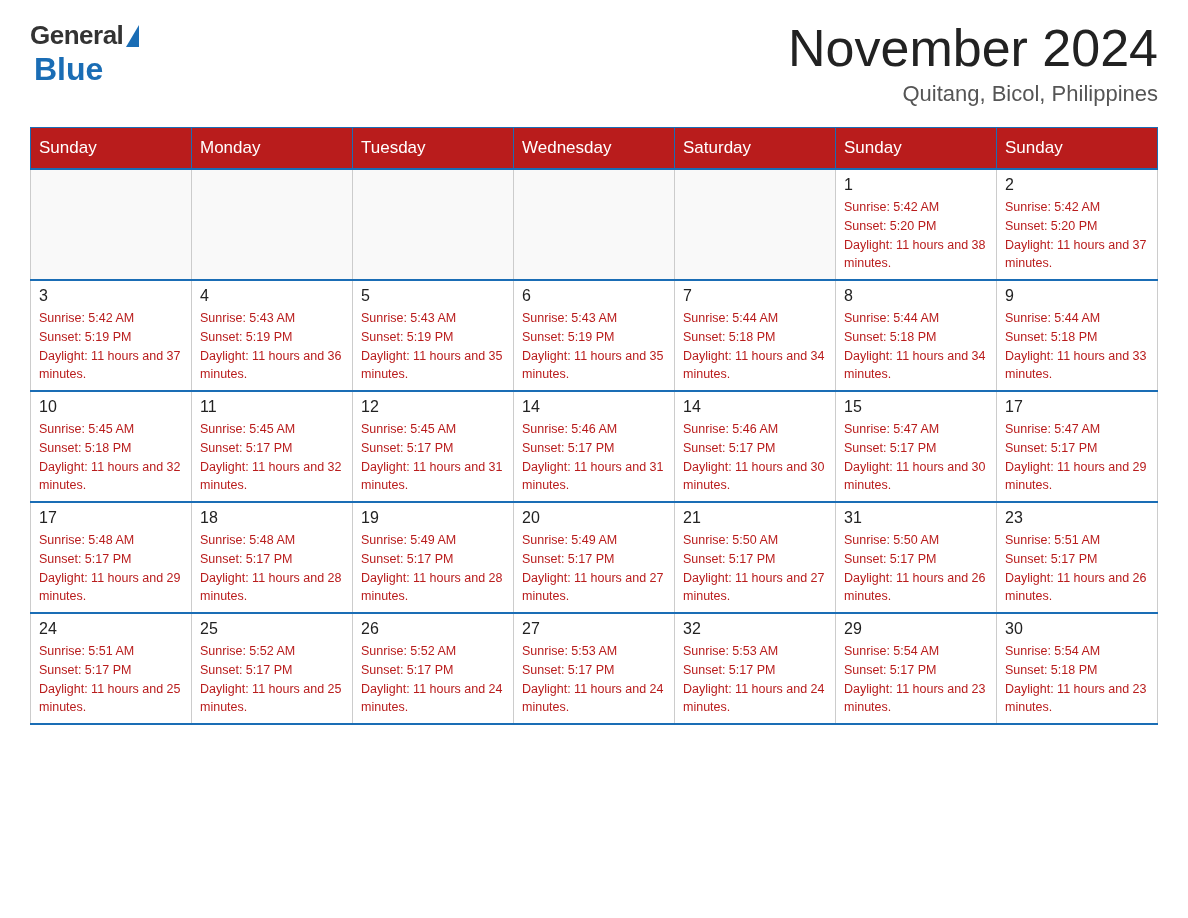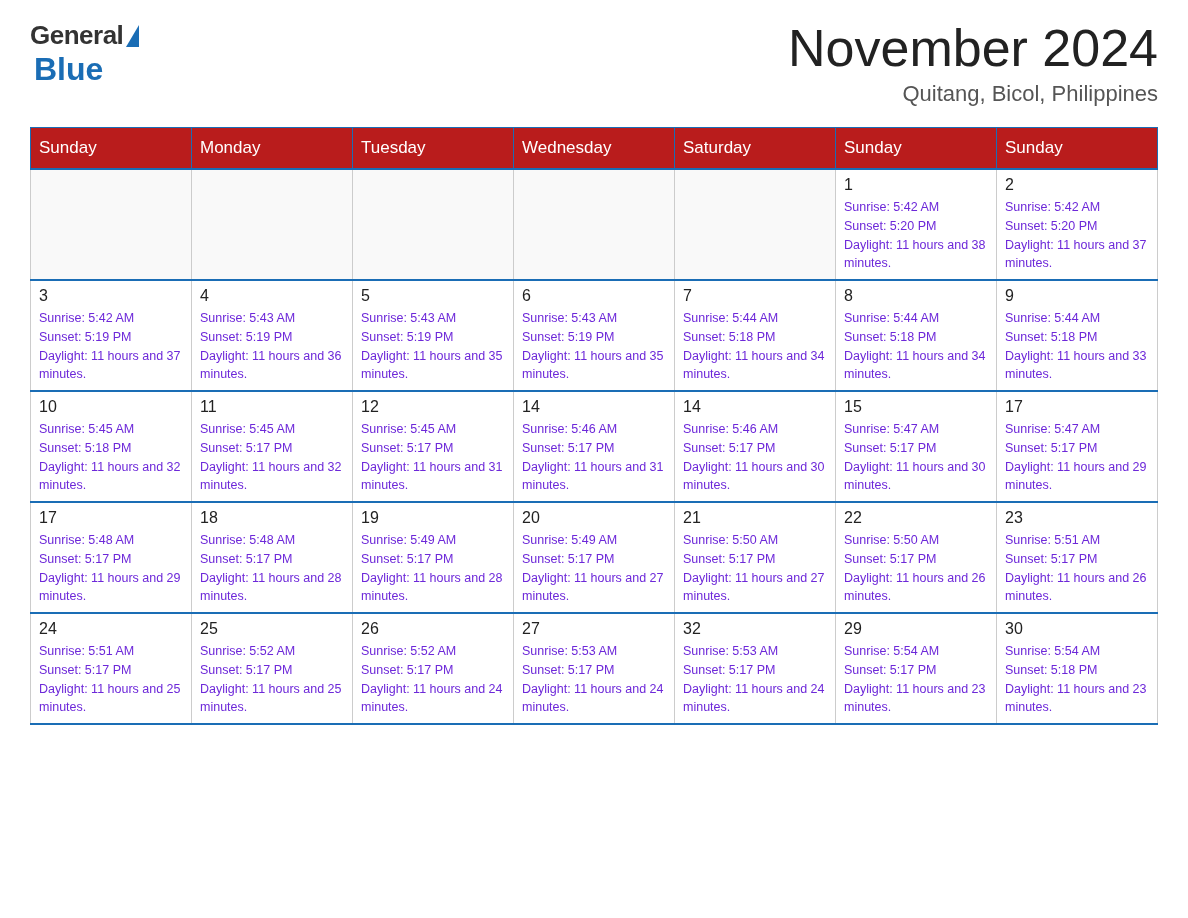--- a/index.html
+++ b/index.html
@@ -58,21 +58,21 @@
     }
     .day-number {
       font-size: 16px;
       font-weight: normal;
       color: #222;
       display: block;
       margin-bottom: 4px;
     }
     .day-info {
       font-size: 12.5px;
-      color: #6d28d9;
+      color: #b91c1c;
       line-height: 1.5;
     }
     .empty-cell {
       background: #f9f9f9;
     }
     .logo-wrapper {
       display: flex;
       flex-direction: column;
     }
     .logo-row {
@@ -266,21 +266,21 @@
 Sunset: 5:17 PM
 Daylight: 11 hours and 27 minutes.</div>
         </td>
         <td>
           <span class="day-number">21</span>
           <div class="day-info" style="white-space: pre-line;">Sunrise: 5:50 AM
 Sunset: 5:17 PM
 Daylight: 11 hours and 27 minutes.</div>
         </td>
         <td>
-          <span class="day-number">22</span>
+          <span class="day-number">31</span>
           <div class="day-info" style="white-space: pre-line;">Sunrise: 5:50 AM
 Sunset: 5:17 PM
 Daylight: 11 hours and 26 minutes.</div>
         </td>
         <td>
           <span class="day-number">23</span>
           <div class="day-info" style="white-space: pre-line;">Sunrise: 5:51 AM
 Sunset: 5:17 PM
 Daylight: 11 hours and 26 minutes.</div>
         </td>

